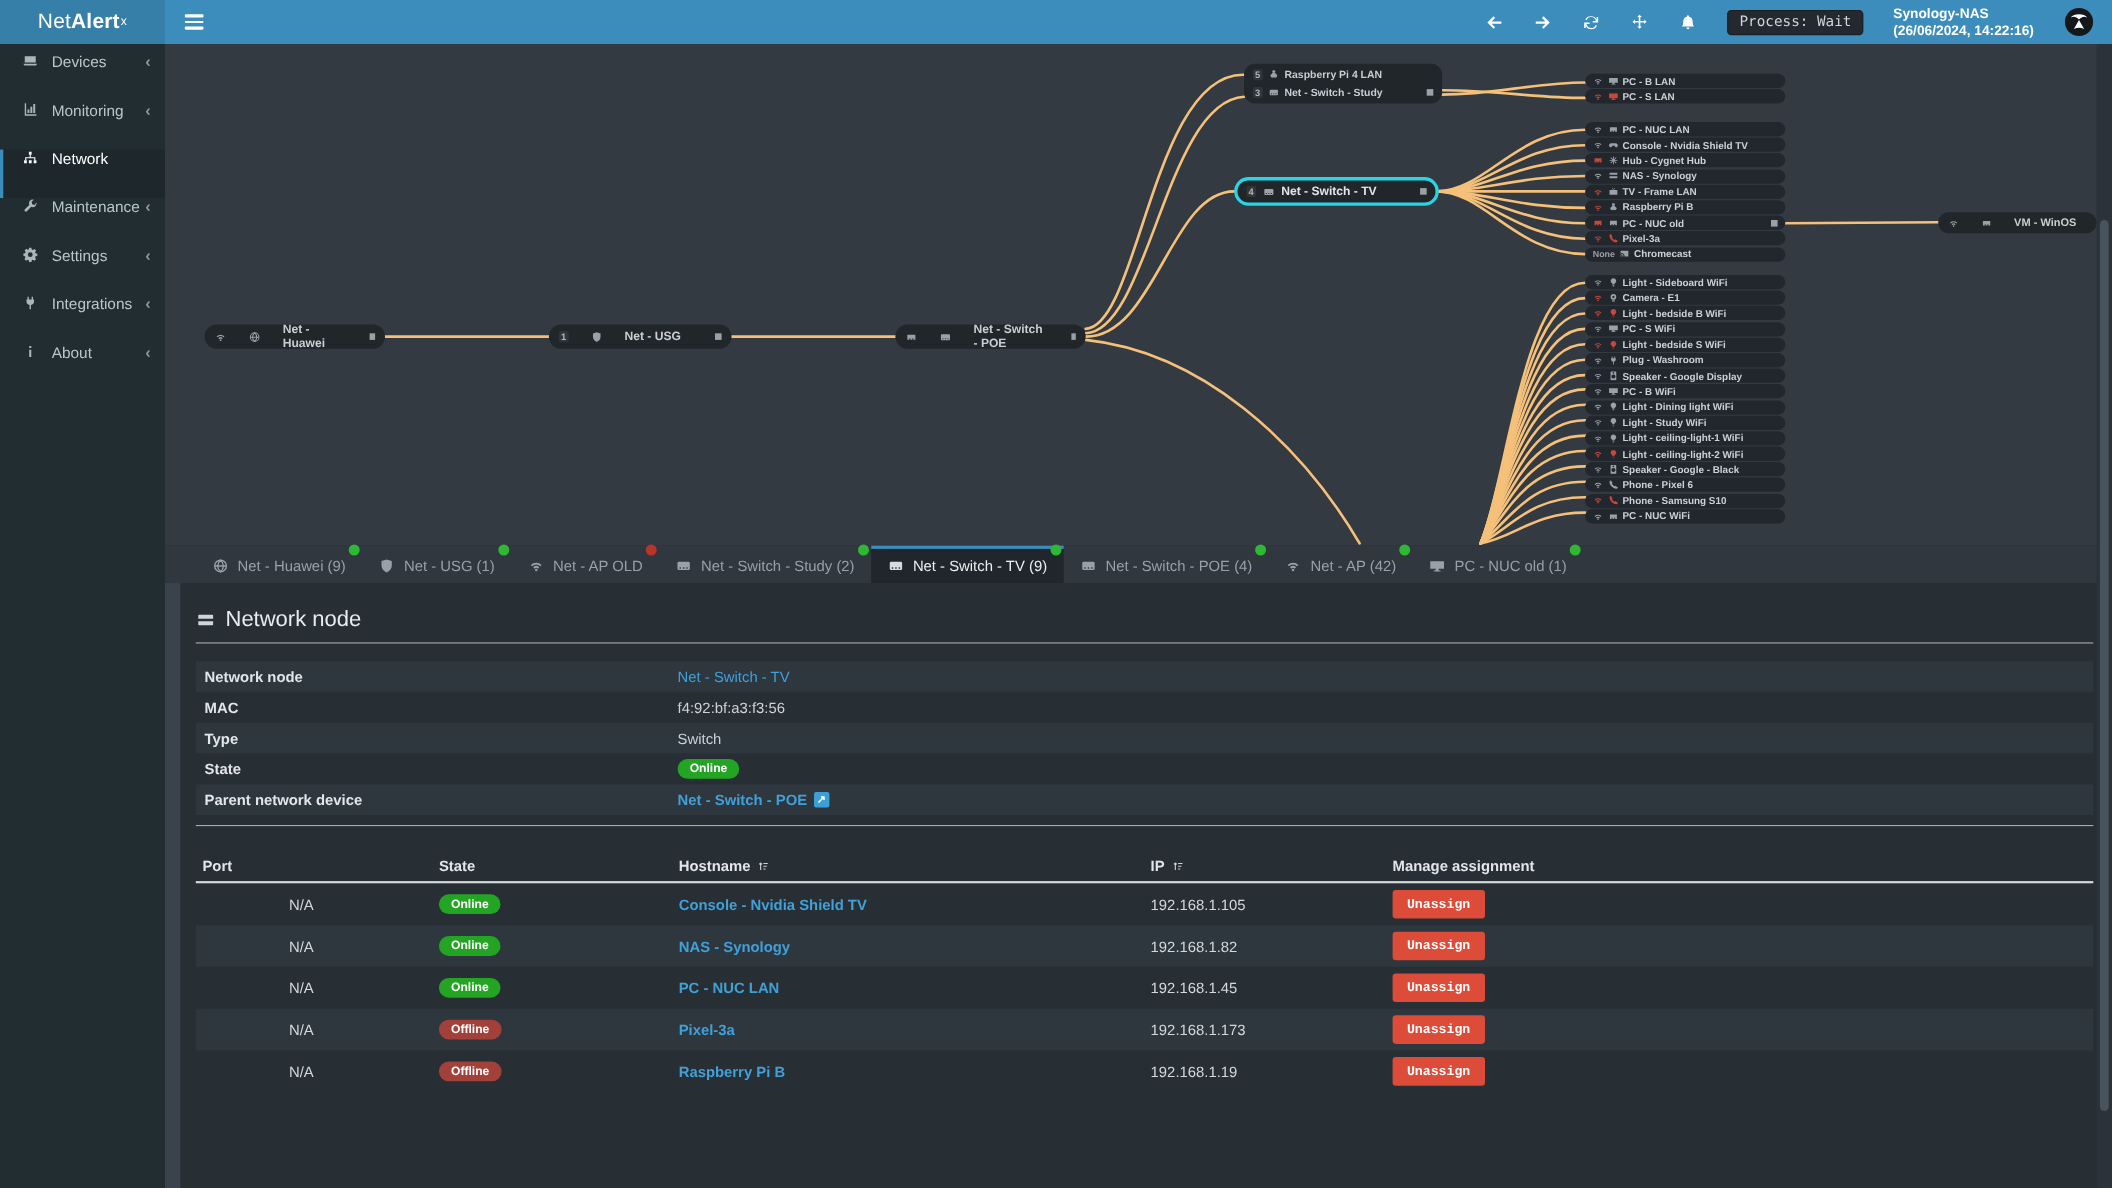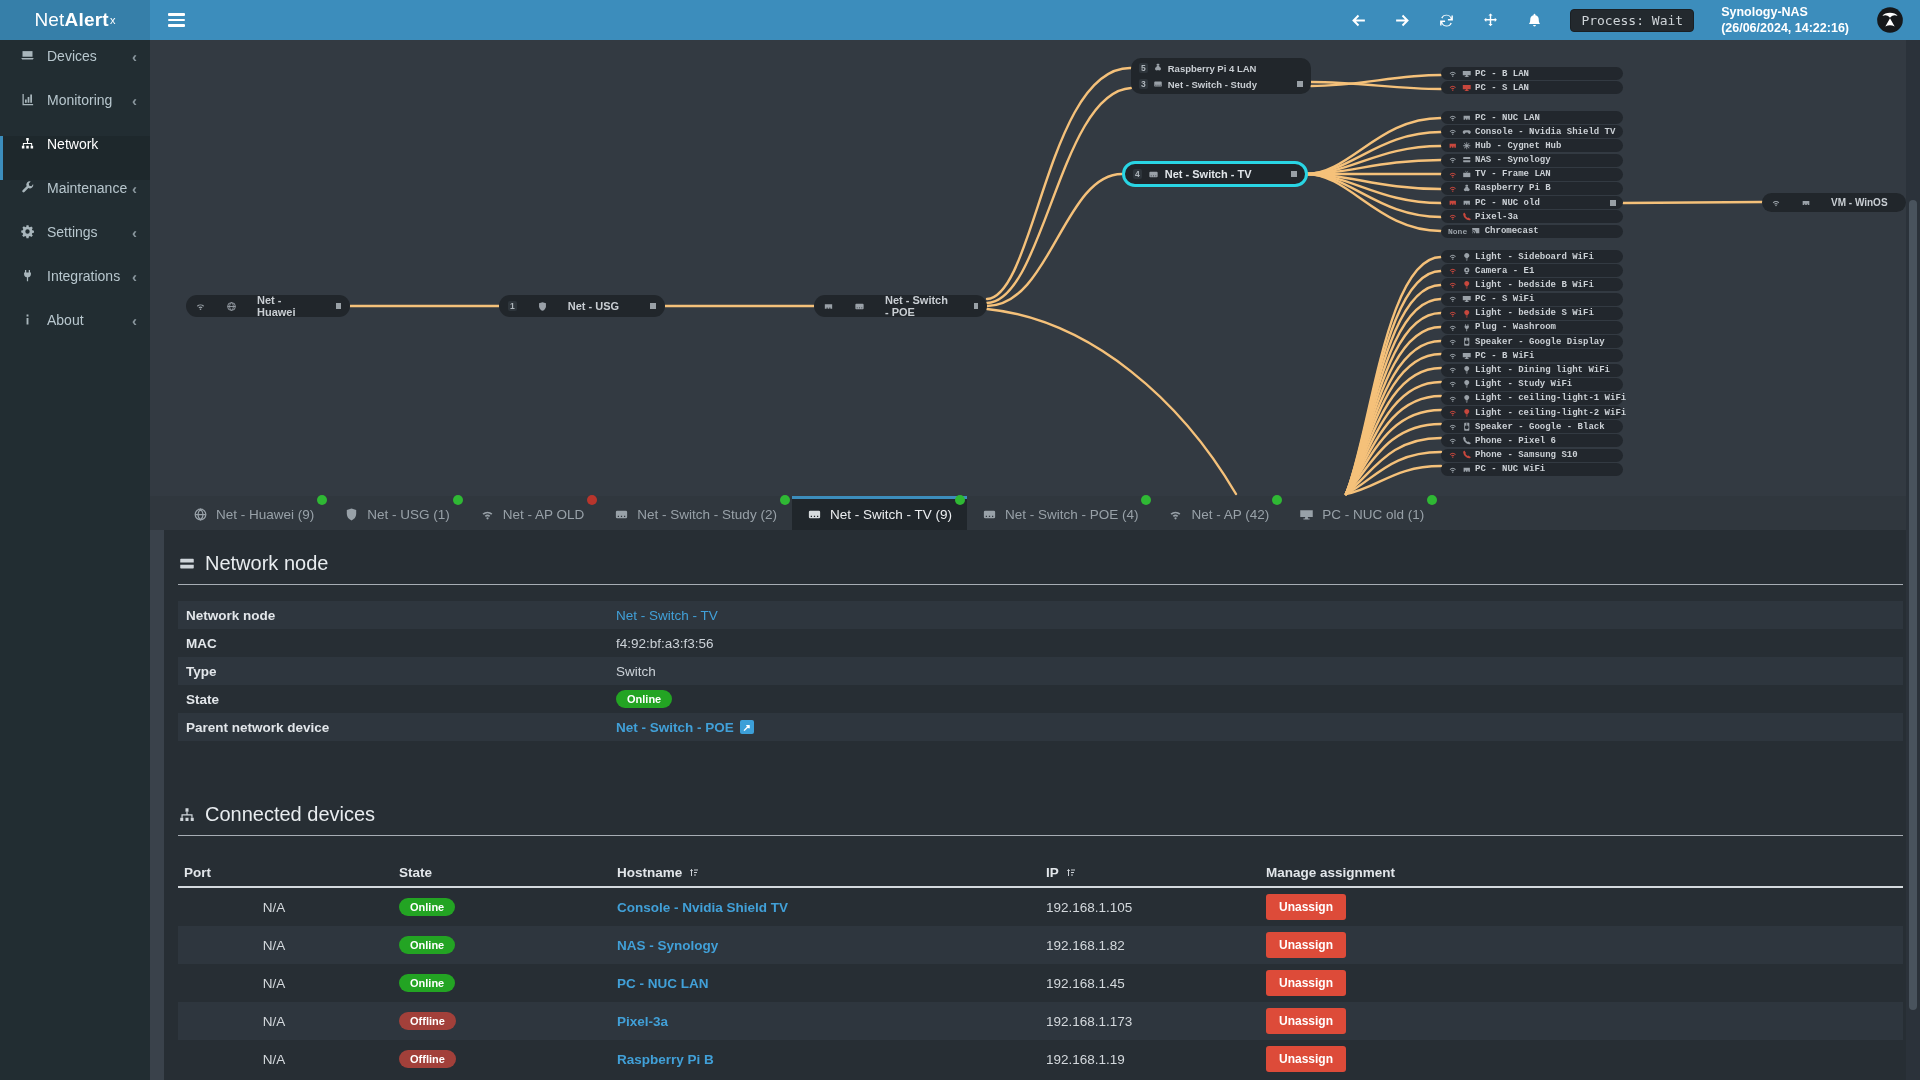--- a/index.html
+++ b/index.html
@@ -38,21 +38,21 @@
   .gnode .ic { font-size:11px; color:#9aa1a8; }
   .nbadge { font-size:8.5px; font-weight:700; color:#aeb5bb; background:#2e353b; border-radius:2px; padding:0 2px; }
   .portdot { width:6px; height:6px; background:#99a0a6; margin-left:auto; }
   .sel-wrap { position:absolute; left:1122px; top:161px; width:186px; height:26px; border:3px solid #29d5e4; border-radius:13px; background:#21262b; display:flex; align-items:center; gap:6px; padding:0 8px; color:#e2e6ea; font-size:11px; font-weight:700; cursor:pointer; z-index:6; }
   .sel-wrap .ic { font-size:11px; color:#9aa1a8; }
   .cluster { position:absolute; left:1131px; top:58px; width:180px; background:#21262b; border-radius:10px; padding:2px 0; z-index:5; }
   .cluster .crow { height:16px; display:flex; align-items:center; gap:5px; padding:0 8px; color:#c9ced3; font-size:9.5px; font-weight:700; cursor:pointer; }
   .cluster .crow .ic { font-size:10px; color:#9aa1a8; }
 
   .devblock { position:absolute; left:1441px; width:182px; z-index:5; }
-  .drow { height:13px; margin-bottom:1.2px; background:#22272d; border-radius:7px; display:flex; align-items:center; gap:4px; padding:0 7px; color:#ccd1d6; font-size:9px; font-weight:700; cursor:pointer; white-space:nowrap;font-family:Liberation Mono, monospace; }
+  .drow { height:13px; margin-bottom:1.2px; background:#22272d; border-radius:7px; display:flex; align-items:center; gap:4px; padding:0 7px; color:#ccd1d6; font-size:9px; font-weight:700; cursor:pointer; white-space:nowrap; }
   .drow .ic { font-size:9.5px; }
   .drow .conntext { font-size:8px; color:#9aa1a8; }
   .st-on { color:#9aa1a8; } .st-off { color:#c8473d; }
 
   
   .tabbar { position:absolute; left:0; top:456px; width:1770px; height:34px; background:#30373e; display:flex; align-items:flex-end; padding-left:28px; }
   .tab { position:relative; height:34px; display:flex; align-items:center; gap:8px; padding:0 15px; font-size:13.5px; color:#98a1a8; cursor:pointer; border-top:3px solid transparent; }
   .tab .ic { font-size:15px; color:#98a1a8; }
   .tab.tab-active { background:#20262b; color:#eceef0; border-top:3px solid #3c8dbc; }
   .tab.tab-active .ic { color:#d7dbde; }
@@ -76,21 +76,21 @@
   .badge { display:inline-block; border-radius:10px; padding:3px 11px; font-size:11px; font-weight:700; color:#fff; }
   .b-online { background:#23a423; } .b-offline { background:#a2403a; }
 
   .cd-table { margin-top:22px; }
   .cd-head { display:grid; grid-template-columns:215px 218px 429px 220px 1fr; align-items:center; height:30px; border-bottom:2px solid #d4d9dd; font-size:13.5px; font-weight:700; color:#e2e6ea; padding-left:6px; }
   .cd-head .sort { margin-left:6px; font-size:12px; color:#ced3d8; cursor:pointer; display:inline-flex; }
   .cd-row { display:grid; grid-template-columns:215px 218px 429px 220px 1fr; align-items:center; height:38px; padding-left:6px; font-size:13.5px; color:#d3d8dc; cursor:default; }
   .cd-row:nth-child(even) { background:#2e363e; }
   .cd-port { text-align:center; width:180px; }
   .cd-host { font-weight:700; }
-  .unassign { display:inline-block; background:#dd4b39; color:#fff; border:none; border-radius:3px; padding:6px 13px; font-size:12px; font-weight:700; cursor:pointer; font-family:Liberation Sans, sans-serif; }
+  .unassign { display:inline-block; background:#dd4b39; color:#fff; border:none; border-radius:3px; padding:6px 13px; font-size:12px; font-weight:700; cursor:pointer; font-family:Liberation Mono, monospace; }
   .hflex { display:flex; align-items:center; }
 
   
   .scroll-left { position:absolute; left:0; top:490px; width:14px; height:590px; background:#3a424b; z-index:8; }
   .scroll-right { position:absolute; right:0; top:40px; width:14px; height:1040px; background:#2b323a; z-index:31; }
   .scroll-right .thumb { position:absolute; left:3px; top:160px; width:8px; height:810px; border-radius:4px; background:#49535d; }
 </style>
 </head>
 <body>
 
@@ -927,29 +927,20 @@
         <div class="dt-row">
     <span class="dt-label">Parent network device</span>
     <span class="dt-value">
 
       <a class="linkblue" style="font-weight:700">Net - Switch - POE</a>
       <span class="extlink">↗</span>
     </span>
   </div>
       </div>
 
-    <div class="sec-head sh-dev">
-      <span class="ic">
-          <svg viewBox="0 0 24 24" fill="currentColor">
-            <path d="M10 3h4v4.5h-4zM3 15.5h4v4.5H3zm7 0h4v4.5h-4zm7 0h4v4.5h-4z"></path>
-            <path d="M11.2 7.5h1.6V11h6.6v4.5h-1.6v-2.9H6.2v2.9H4.6V11h6.6z"></path>
-          </svg>
-        </span>
-      <span>Connected devices</span>
-    </div>
     <hr class="sec-hr">
 
     <div class="cd-table">
       <div class="cd-head">
         <span class="hflex">Port</span>
         <span class="hflex">State</span>
         <span class="hflex">
             <span>Hostname</span>
             <span class="sort ic">
               <svg viewBox="0 0 24 24" fill="none" stroke="currentColor" stroke-width="2">

